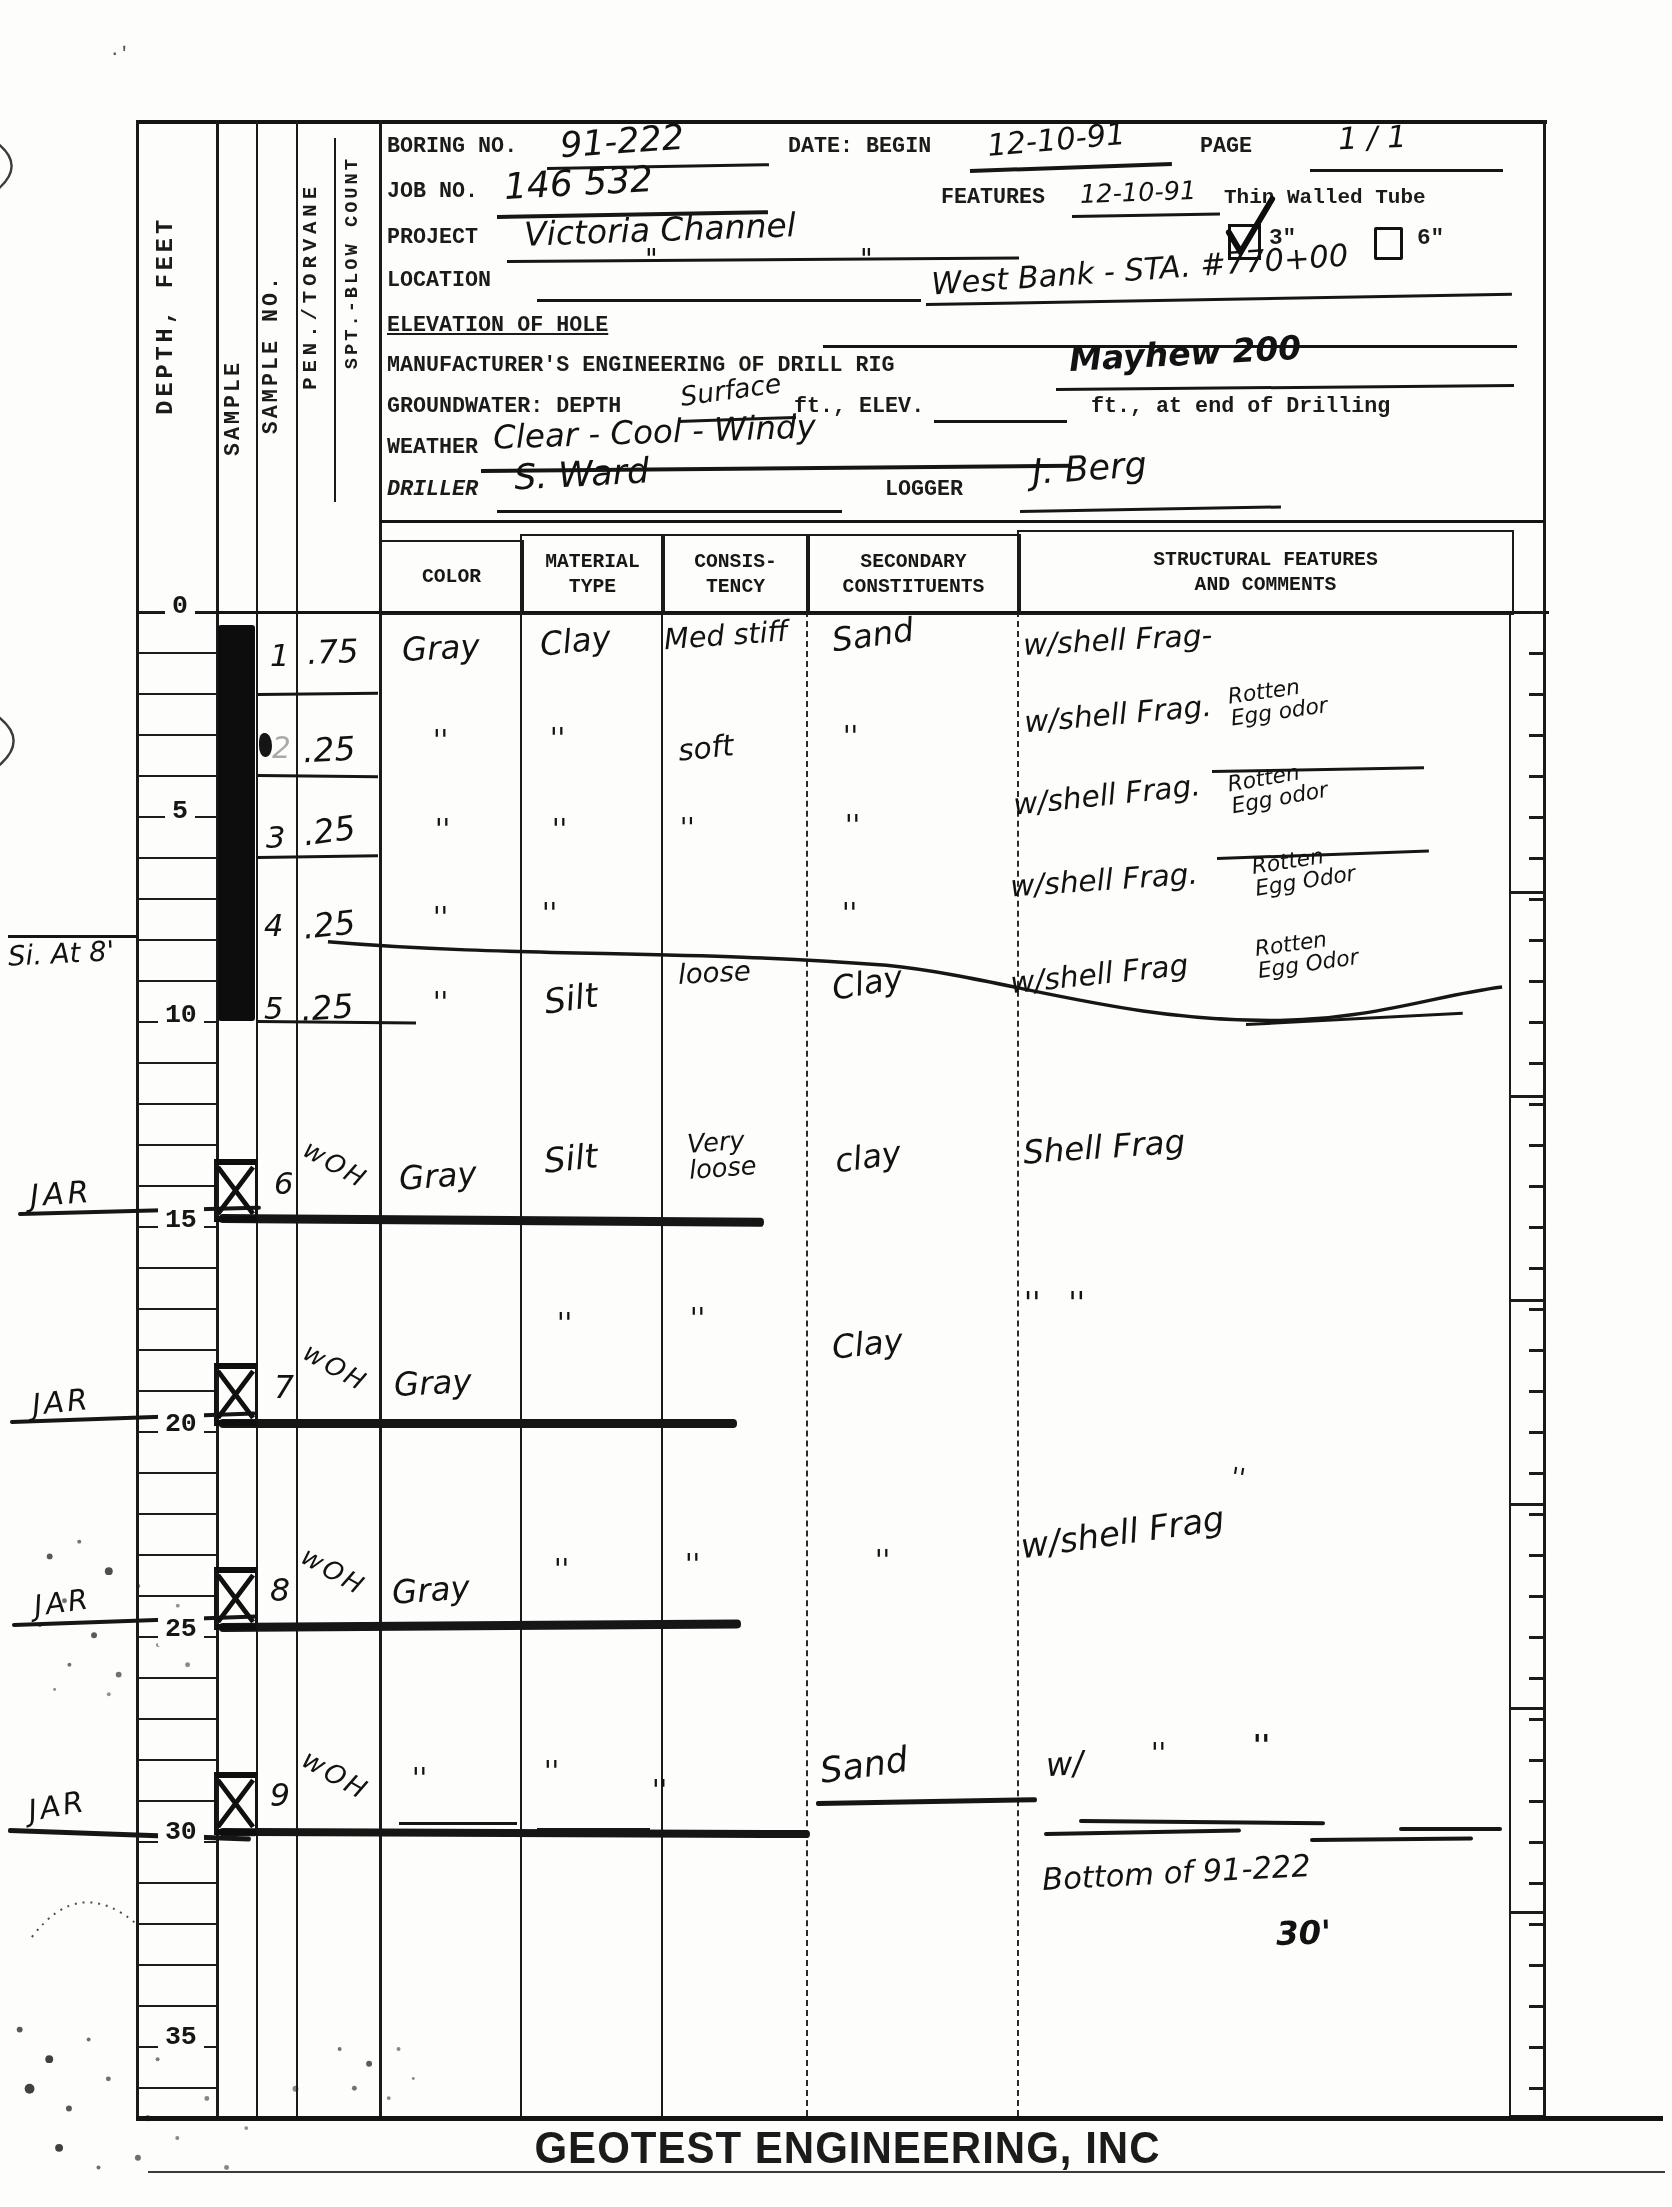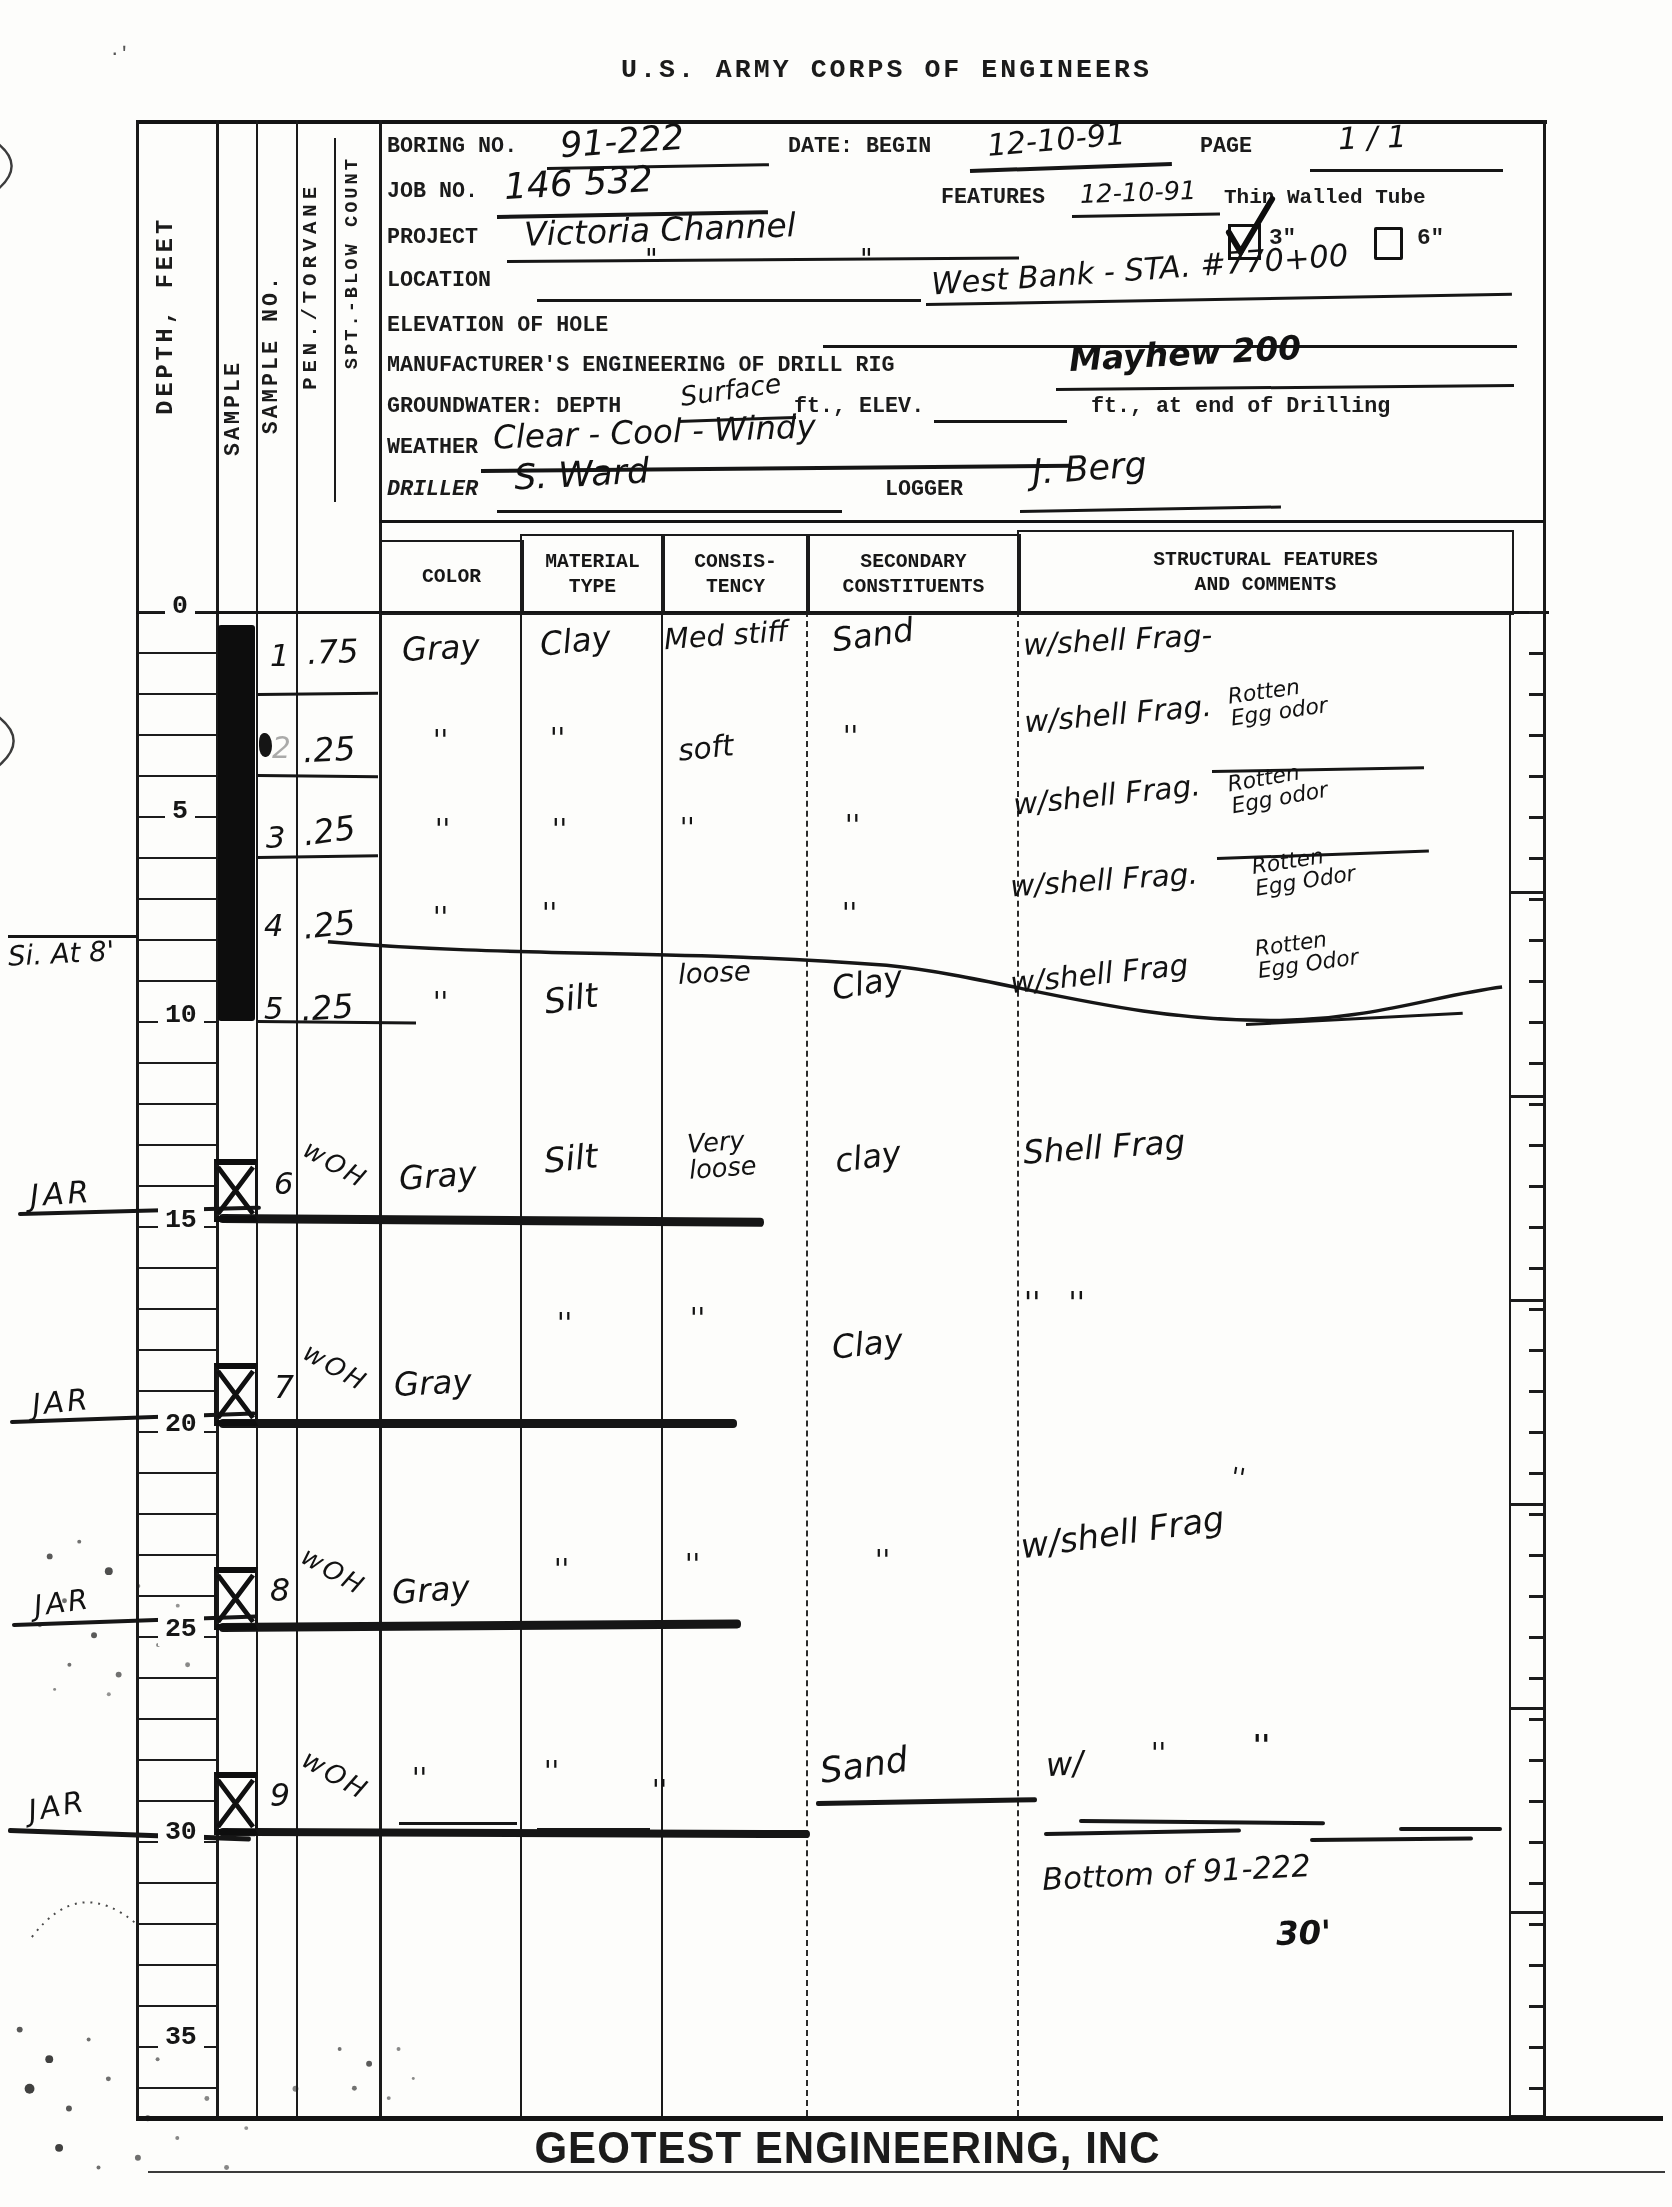--- a/index.html
+++ b/index.html
@@ -87,21 +87,20 @@
         <circle cx="20" cy="20" r="2" opacity=".6"></circle>
         <circle cx="50" cy="35" r="3" opacity=".7"></circle>
     <circle cx="80" cy="20" r="2" opacity=".5"></circle>
         <circle cx="35" cy="60" r="2.5" opacity=".6"></circle>
     <circle cx="70" cy="70" r="2" opacity=".5"></circle>
         <circle cx="95" cy="50" r="1.5" opacity=".5"></circle>
       </g>
     </svg>
   <div class="mono" style="left:110px;top:45px;font-size:15.8px;color:#555;">·ʹ</div>
 
-  <div class="mono" style="left:591px;top:55px;width:591px;text-align:center;font-size:26.6px;letter-spacing:3px;">U.S. ARMY CORPS OF ENGINEERS</div>
 
   <div class="hl" style="left:136px;top:120px;width:1411px;height:3.9px;"></div>
   <div class="vl" style="left:136px;top:120px;height:1996px;"></div>
   <div class="vl" style="left:1543px;top:120px;height:1996px;"></div>
   <div class="hl" style="left:136px;top:2116px;width:1527px;height:4.9px;"></div>
 
   <div class="vl" style="left:216px;top:120px;height:1996px;width:2.5px;"></div>
   <div class="vl" style="left:256px;top:120px;height:1996px;width:2px;"></div>
   <div class="vl" style="left:296px;top:120px;height:1996px;width:2px;"></div>
   <div class="vl" style="left:379px;top:120px;height:1996px;width:2.5px;"></div>
@@ -151,21 +150,21 @@
   <div style="position:absolute;left:1374px;top:227px;width:22.7px;height:26.6px;border:3px solid #111;border-radius:2px;"></div>
   <div class="mono" style="left:1417px;top:225px;font-size:22.7px;">6"</div>
 
   <div class="mono" style="left:387px;top:268px;font-size:21.7px;text-align:center;">LOCATION</div>
   <div class="hw" style="left:645px;top:246px;font-size:27.6px;">"</div>
   <div class="hw" style="left:860px;top:246px;font-size:27.6px;">"</div>
   <i class="ul" style="left:537px;top:299px;width:384px;height:3px;"></i>
   <div class="hw z5" style="left:931px;top:254px;font-size:30.5px;transform:rotate(-4deg);">West Bank - STA. #770+00</div>
   <i class="ul" style="left:926px;top:303px;width:586px;height:3.4px;transform:rotate(-1deg);"></i>
 
-  <div class="mono" style="left:387px;top:313px;font-size:21.7px;">ELEVATION OF HOLE</div>
+  <div class="mono" style="left:387px;top:313px;font-size:21.7px;text-decoration:underline;">ELEVATION OF HOLE</div>
   <i class="ul" style="left:823px;top:345px;width:694px;height:3px;"></i>
 
   <div class="mono" style="left:387px;top:353px;font-size:21.7px;">MANUFACTURER'S ENGINEERING OF DRILL RIG</div>
   <div class="hw z5" style="left:1069px;top:337px;font-size:33px;font-weight:700;transform:rotate(-3deg);">Mayhew 200</div>
   <i class="ul" style="left:1056px;top:388px;width:458px;height:3.4px;transform:rotate(-0.5deg);"></i>
 
   <div class="mono" style="left:387px;top:394px;font-size:21.7px;font-family:Liberation Mono, monospace;">GROUNDWATER: DEPTH</div>
   <div class="hw z5" style="left:680px;top:376px;font-size:26.6px;transform:rotate(-8deg);">Surface</div>
   <i class="ul" style="left:678px;top:420px;width:118px;height:3px;transform:rotate(-2deg);"></i>
   <div class="mono" style="left:794px;top:394px;font-size:21.7px;">ft., ELEV.</div>

